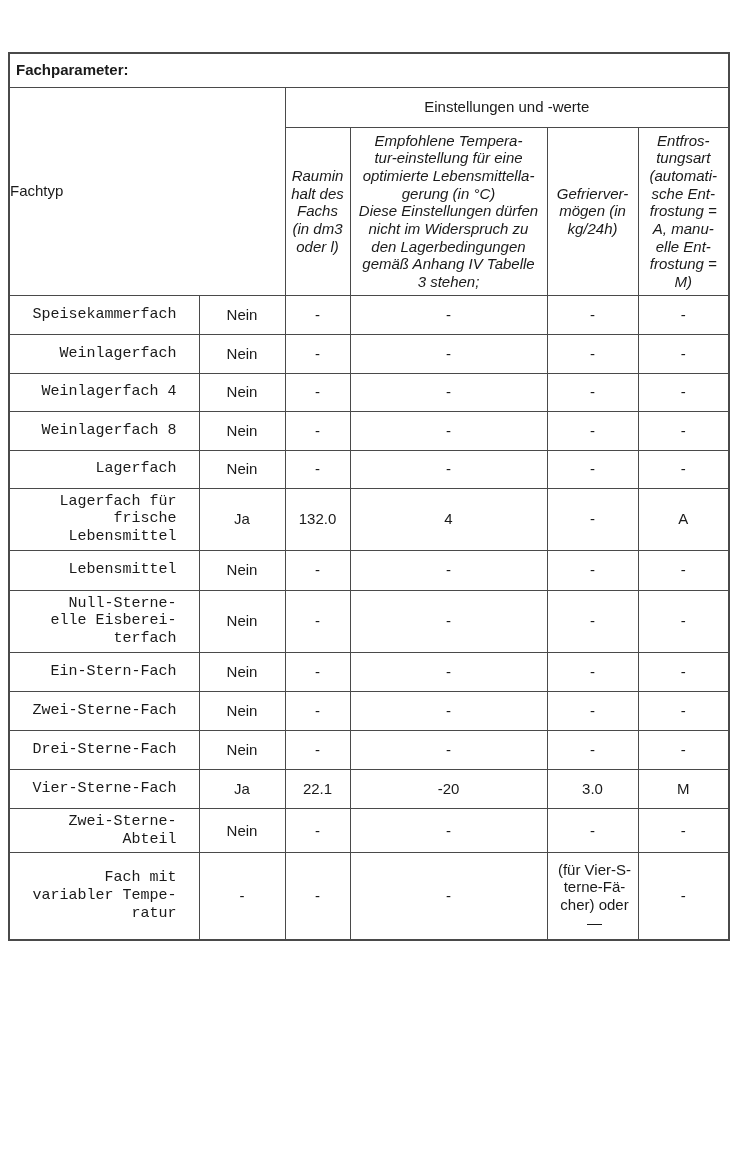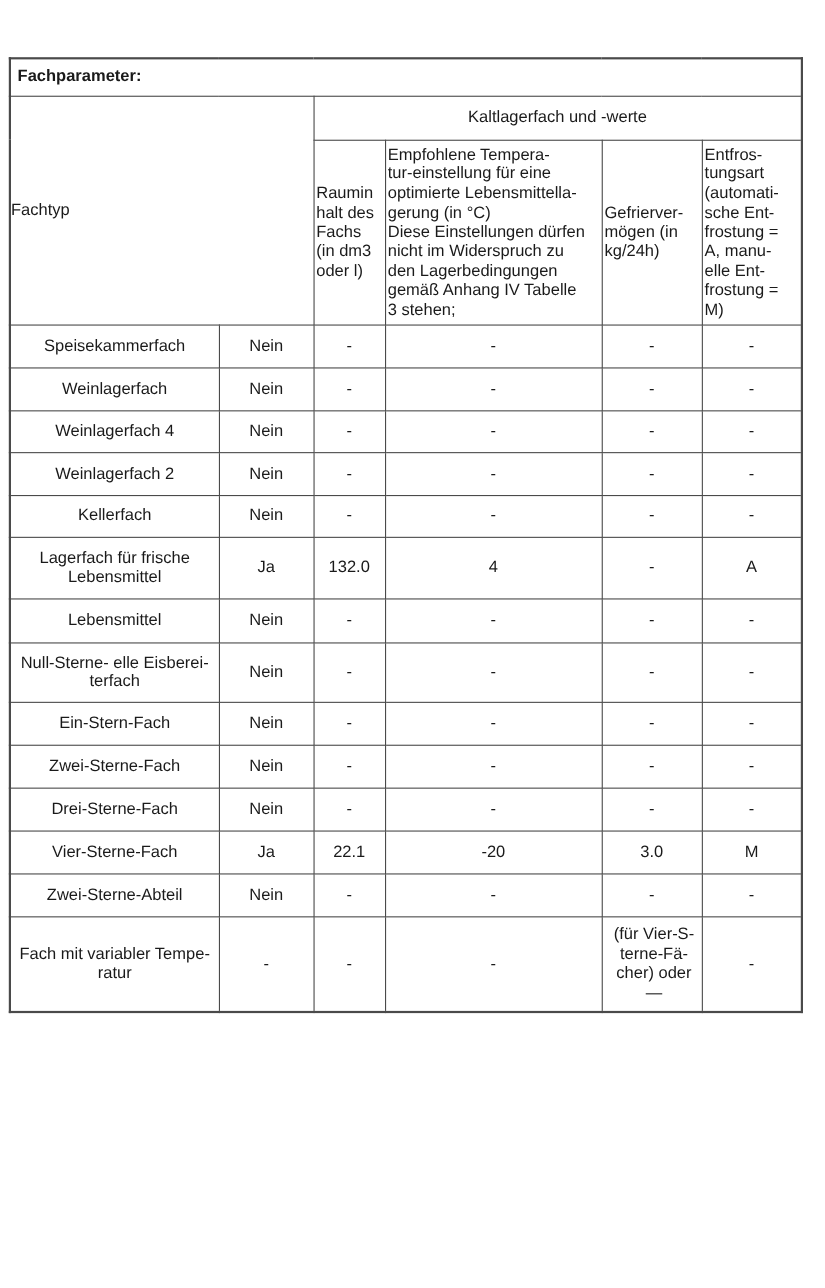--- a/index.html
+++ b/index.html
@@ -42,27 +42,29 @@
     text-align: left;
     vertical-align: middle;
   }
   td.group-head {
     text-align: center;
     vertical-align: middle;
   }
   td.col-head {
     font-size: 14px;
     line-height: 1.16;
-    text-align: left;
+    text-align: center;
     vertical-align: top;
     padding: 4px 2px;
+    font-style: italic;
   }
   td.c-name {
-    text-align: center;
-    padding: 4px 6px;
+    text-align: right;
+    padding: 4px 22px;
+    font-family: Liberation Mono, monospace;
   }
   td.c-val {
     text-align: center;
     padding: 2px 2px;
   }
   td.c-val-left {
     text-align: center;
     vertical-align: middle;
     padding: 2px 2px 2px 6px;
   }
@@ -98,21 +100,21 @@
       <col style="width:91px">
     </colgroup>
 
     <tbody>
         <tr style="height:34px">
       <td colspan="6" class="title-cell">Fachparameter:</td>
     </tr>
 
     <tr style="height:40px">
       <td colspan="2" rowspan="2" class="fachtyp-head">Fachtyp</td>
-      <td colspan="4" class="group-head">Kaltlagerfach und -werte</td>
+      <td colspan="4" class="group-head">Einstellungen und -werte</td>
     </tr>
 
     <tr style="height:166px">
       <td class="col-head">Raumin
 halt des
 Fachs
 (in dm3
 oder l)</td>
       <td class="col-head">Empfohlene Tempera-
 tur-einstellung für eine
@@ -158,30 +160,30 @@
     <tr style="height:38px">
       <td class="c-name">Weinlagerfach 4</td>
       <td class="c-val">Nein</td>
       <td class="c-val">-</td>
       <td class="c-val">-</td>
       <td class="c-val">-</td>
       <td class="c-val">-</td>
     </tr>
 
     <tr style="height:39px">
-      <td class="c-name">Weinlagerfach 2</td>
+      <td class="c-name">Weinlagerfach 8</td>
       <td class="c-val">Nein</td>
       <td class="c-val">-</td>
       <td class="c-val">-</td>
       <td class="c-val">-</td>
       <td class="c-val">-</td>
     </tr>
 
     <tr style="height:38px">
-      <td class="c-name">Kellerfach</td>
+      <td class="c-name">Lagerfach</td>
       <td class="c-val">Nein</td>
       <td class="c-val">-</td>
       <td class="c-val">-</td>
       <td class="c-val">-</td>
       <td class="c-val">-</td>
     </tr>
 
     <tr style="height:56px">
       <td class="c-name">Lagerfach für frische
 Lebensmittel</td>

